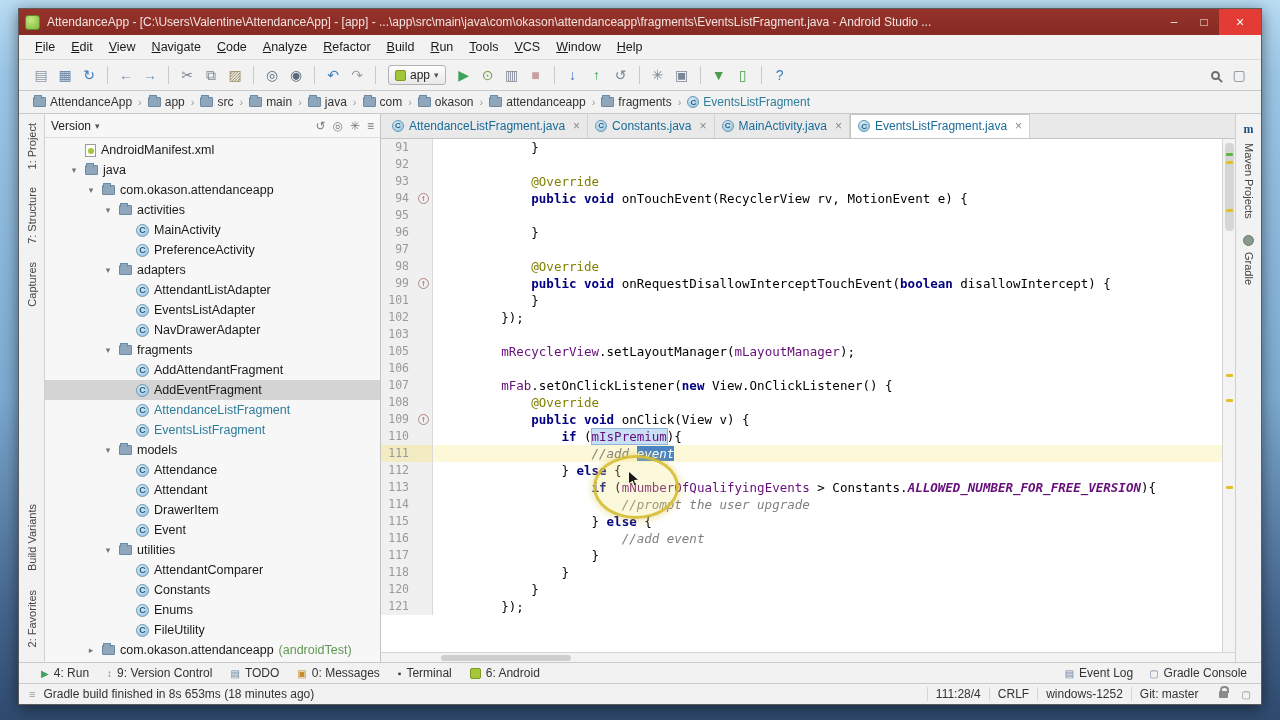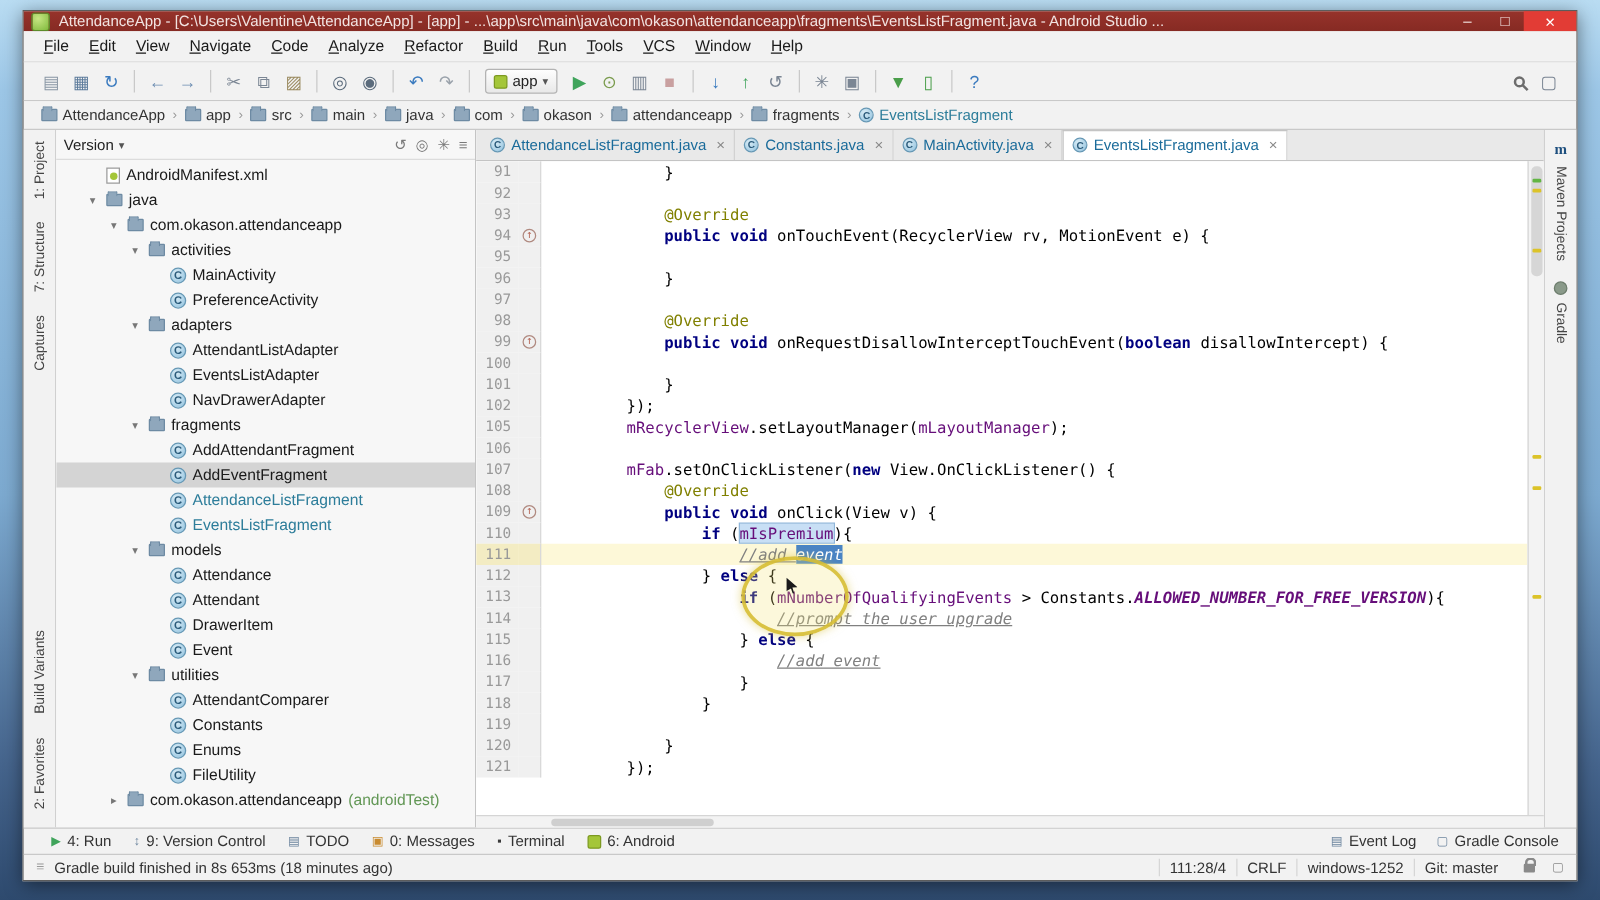--- a/index.html
+++ b/index.html
@@ -8,21 +8,21 @@
     font-family:"Liberation Sans", sans-serif;
     background: linear-gradient(180deg,#b9dcf2 0%,#9cc6e6 10%,#7ca9cf 55%,#45648c 85%,#2e4a6e 100%);
     position:relative;
   }
   .window {
     position:absolute; left:18px; top:8px; width:1244px; height:697px;
     background:#f2f2f2; border:1px solid #5c5c5c; box-shadow:0 3px 14px rgba(0,0,0,.5);
     display:flex; flex-direction:column;
   }
   
-  .titlebar { height:16px; background:linear-gradient(#96332b,#862a23); display:flex; align-items:center; padding-left:6px; flex:0 0 auto; }
+  .titlebar { height:26px; background:linear-gradient(#96332b,#862a23); display:flex; align-items:center; padding-left:6px; flex:0 0 auto; }
   .as-logo { width:15px; height:15px; border-radius:3px; background:radial-gradient(circle at 35% 30%,#c7e783,#7fb93c); border:1px solid #5c8c2a; margin-right:7px; flex:0 0 auto;}
   .title-text { color:#f2e4e2; font-size:12px; white-space:nowrap; overflow:hidden; text-overflow:ellipsis; flex:1; }
   .win-controls { display:flex; height:100%; flex:0 0 auto; }
   .win-btn { width:30px; height:100%; display:flex; align-items:center; justify-content:center; color:#f5e8e6; font-size:12px; cursor:default; }
   .win-btn.close { background:#e23c35; width:42px; color:#fff; font-size:14px; }
   
   .menubar { height:25px; background:#f2f2f2; border-bottom:1px solid #dcdcdc; display:flex; align-items:center; padding-left:8px; flex:0 0 auto;}
   .menu-item { display:inline-block; padding:3px 8px; font-size:12.5px; color:#1a1a1a; }
   .menu-item::first-letter { text-decoration:underline; }
   
@@ -82,21 +82,21 @@
   .line.cur { background:#fdf8d8; }
   .ln { width:34px; flex:0 0 auto; text-align:right; padding-right:6px; color:#999; background:#f0f0f0; font-size:11.5px; }
   .line.cur .ln { background:#f3ecc3; }
   .gut { width:18px; flex:0 0 auto; background:#f0f0f0; border-right:1px solid #d9d9d9; text-align:center; font-size:9px; color:#b8695a; }
   .line.cur .gut { background:#f3ecc3; }
   .gut.has-ico { line-height:15px; }
   .gut.has-ico span { display:inline-block; width:11px; height:11px; border:1px solid #b08a80; border-radius:50%; line-height:9px; margin-top:3px; }
   .ctext { white-space:pre; flex:1; padding-left:8px; color:#000; }
   .tk-k { color:#000080; font-weight:bold; }
   .tk-a { color:#808000; }
-  .tk-c { color:#808080; font-style:italic;text-decoration:underline; }
+  .tk-c { color:#808080; font-style:italic; }
   .tk-cs { color:#fff; background:#4a84c4; font-style:italic; }
   .tk-f { color:#660e7a; }
   .tk-fh { color:#660e7a; background:#c8dff5; outline:1px solid #8fb6da; }
   .tk-sc { color:#660e7a; font-style:italic; font-weight:bold; }
   .click-ring { position:absolute; left:212px; top:316px; width:86px; height:64px; border:3px solid rgba(214,190,52,.9); border-radius:50%; background:rgba(245,228,110,.25); box-shadow:0 0 8px rgba(214,190,52,.55); pointer-events:none; }
   .pointer { position:absolute; left:248px; top:333px; width:9px; height:13px; background:#1a1a1a; clip-path:polygon(0 0,100% 60%,55% 62%,72% 100%,58% 100%,42% 68%,0 84%); pointer-events:none; }
   .vscroll { width:13px; background:#f3f3f3; border-left:1px solid #d5d5d5; position:relative; flex:0 0 auto; }
   .vthumb { position:absolute; left:2px; top:4px; width:9px; height:88px; background:#d6d6d6; border-radius:4px; }
   .mark { position:absolute; left:3px; width:7px; height:3px; border-radius:1px; }
   .hscroll { height:10px; background:#f3f3f3; border-top:1px solid #d5d5d5; position:relative; flex:0 0 auto; }
@@ -470,33 +470,33 @@
                 <span class="ln">98</span>
                 <span class="gut"></span>
                 <span class="ctext"><span class="tk-p">            </span><span class="tk-a">@Override</span></span>
               </div>
               <div class="line">
                 <span class="ln">99</span>
                 <span class="gut has-ico"><span>↑</span></span>
                 <span class="ctext"><span class="tk-p">            </span><span class="tk-k">public</span><span class="tk-p"> </span><span class="tk-k">void</span><span class="tk-p"> onRequestDisallowInterceptTouchEvent(</span><span class="tk-k">boolean</span><span class="tk-p"> disallowIntercept) {</span></span>
               </div>
               <div class="line">
-                <span class="ln">100</span>
+                <span class="ln">101</span>
+                <span class="gut"></span>
+                <span class="ctext"><span class="tk-p">            }</span></span>
+              </div>
+              <div class="line">
+                <span class="ln">102</span>
+                <span class="gut"></span>
+                <span class="ctext"><span class="tk-p">        });</span></span>
+              </div>
+              <div class="line">
+                <span class="ln">103</span>
                 <span class="gut"></span>
                 <span class="ctext"></span>
-              </div>
-              <div class="line">
-                <span class="ln">101</span>
-                <span class="gut"></span>
-                <span class="ctext"><span class="tk-p">            }</span></span>
-              </div>
-              <div class="line">
-                <span class="ln">102</span>
-                <span class="gut"></span>
-                <span class="ctext"><span class="tk-p">        });</span></span>
               </div>
               <div class="line">
                 <span class="ln">105</span>
                 <span class="gut"></span>
                 <span class="ctext"><span class="tk-p">        </span><span class="tk-f">mRecyclerView</span><span class="tk-p">.setLayoutManager(</span><span class="tk-f">mLayoutManager</span><span class="tk-p">);</span></span>
               </div>
               <div class="line">
                 <span class="ln">106</span>
                 <span class="gut"></span>
                 <span class="ctext"></span>
@@ -553,25 +553,20 @@
               </div>
               <div class="line">
                 <span class="ln">117</span>
                 <span class="gut"></span>
                 <span class="ctext"><span class="tk-p">                    }</span></span>
               </div>
               <div class="line">
                 <span class="ln">118</span>
                 <span class="gut"></span>
                 <span class="ctext"><span class="tk-p">                }</span></span>
-              </div>
-              <div class="line">
-                <span class="ln">119</span>
-                <span class="gut"></span>
-                <span class="ctext"></span>
               </div>
               <div class="line">
                 <span class="ln">120</span>
                 <span class="gut"></span>
                 <span class="ctext"><span class="tk-p">            }</span></span>
               </div>
               <div class="line">
                 <span class="ln">121</span>
                 <span class="gut"></span>
                 <span class="ctext"><span class="tk-p">        });</span></span>

